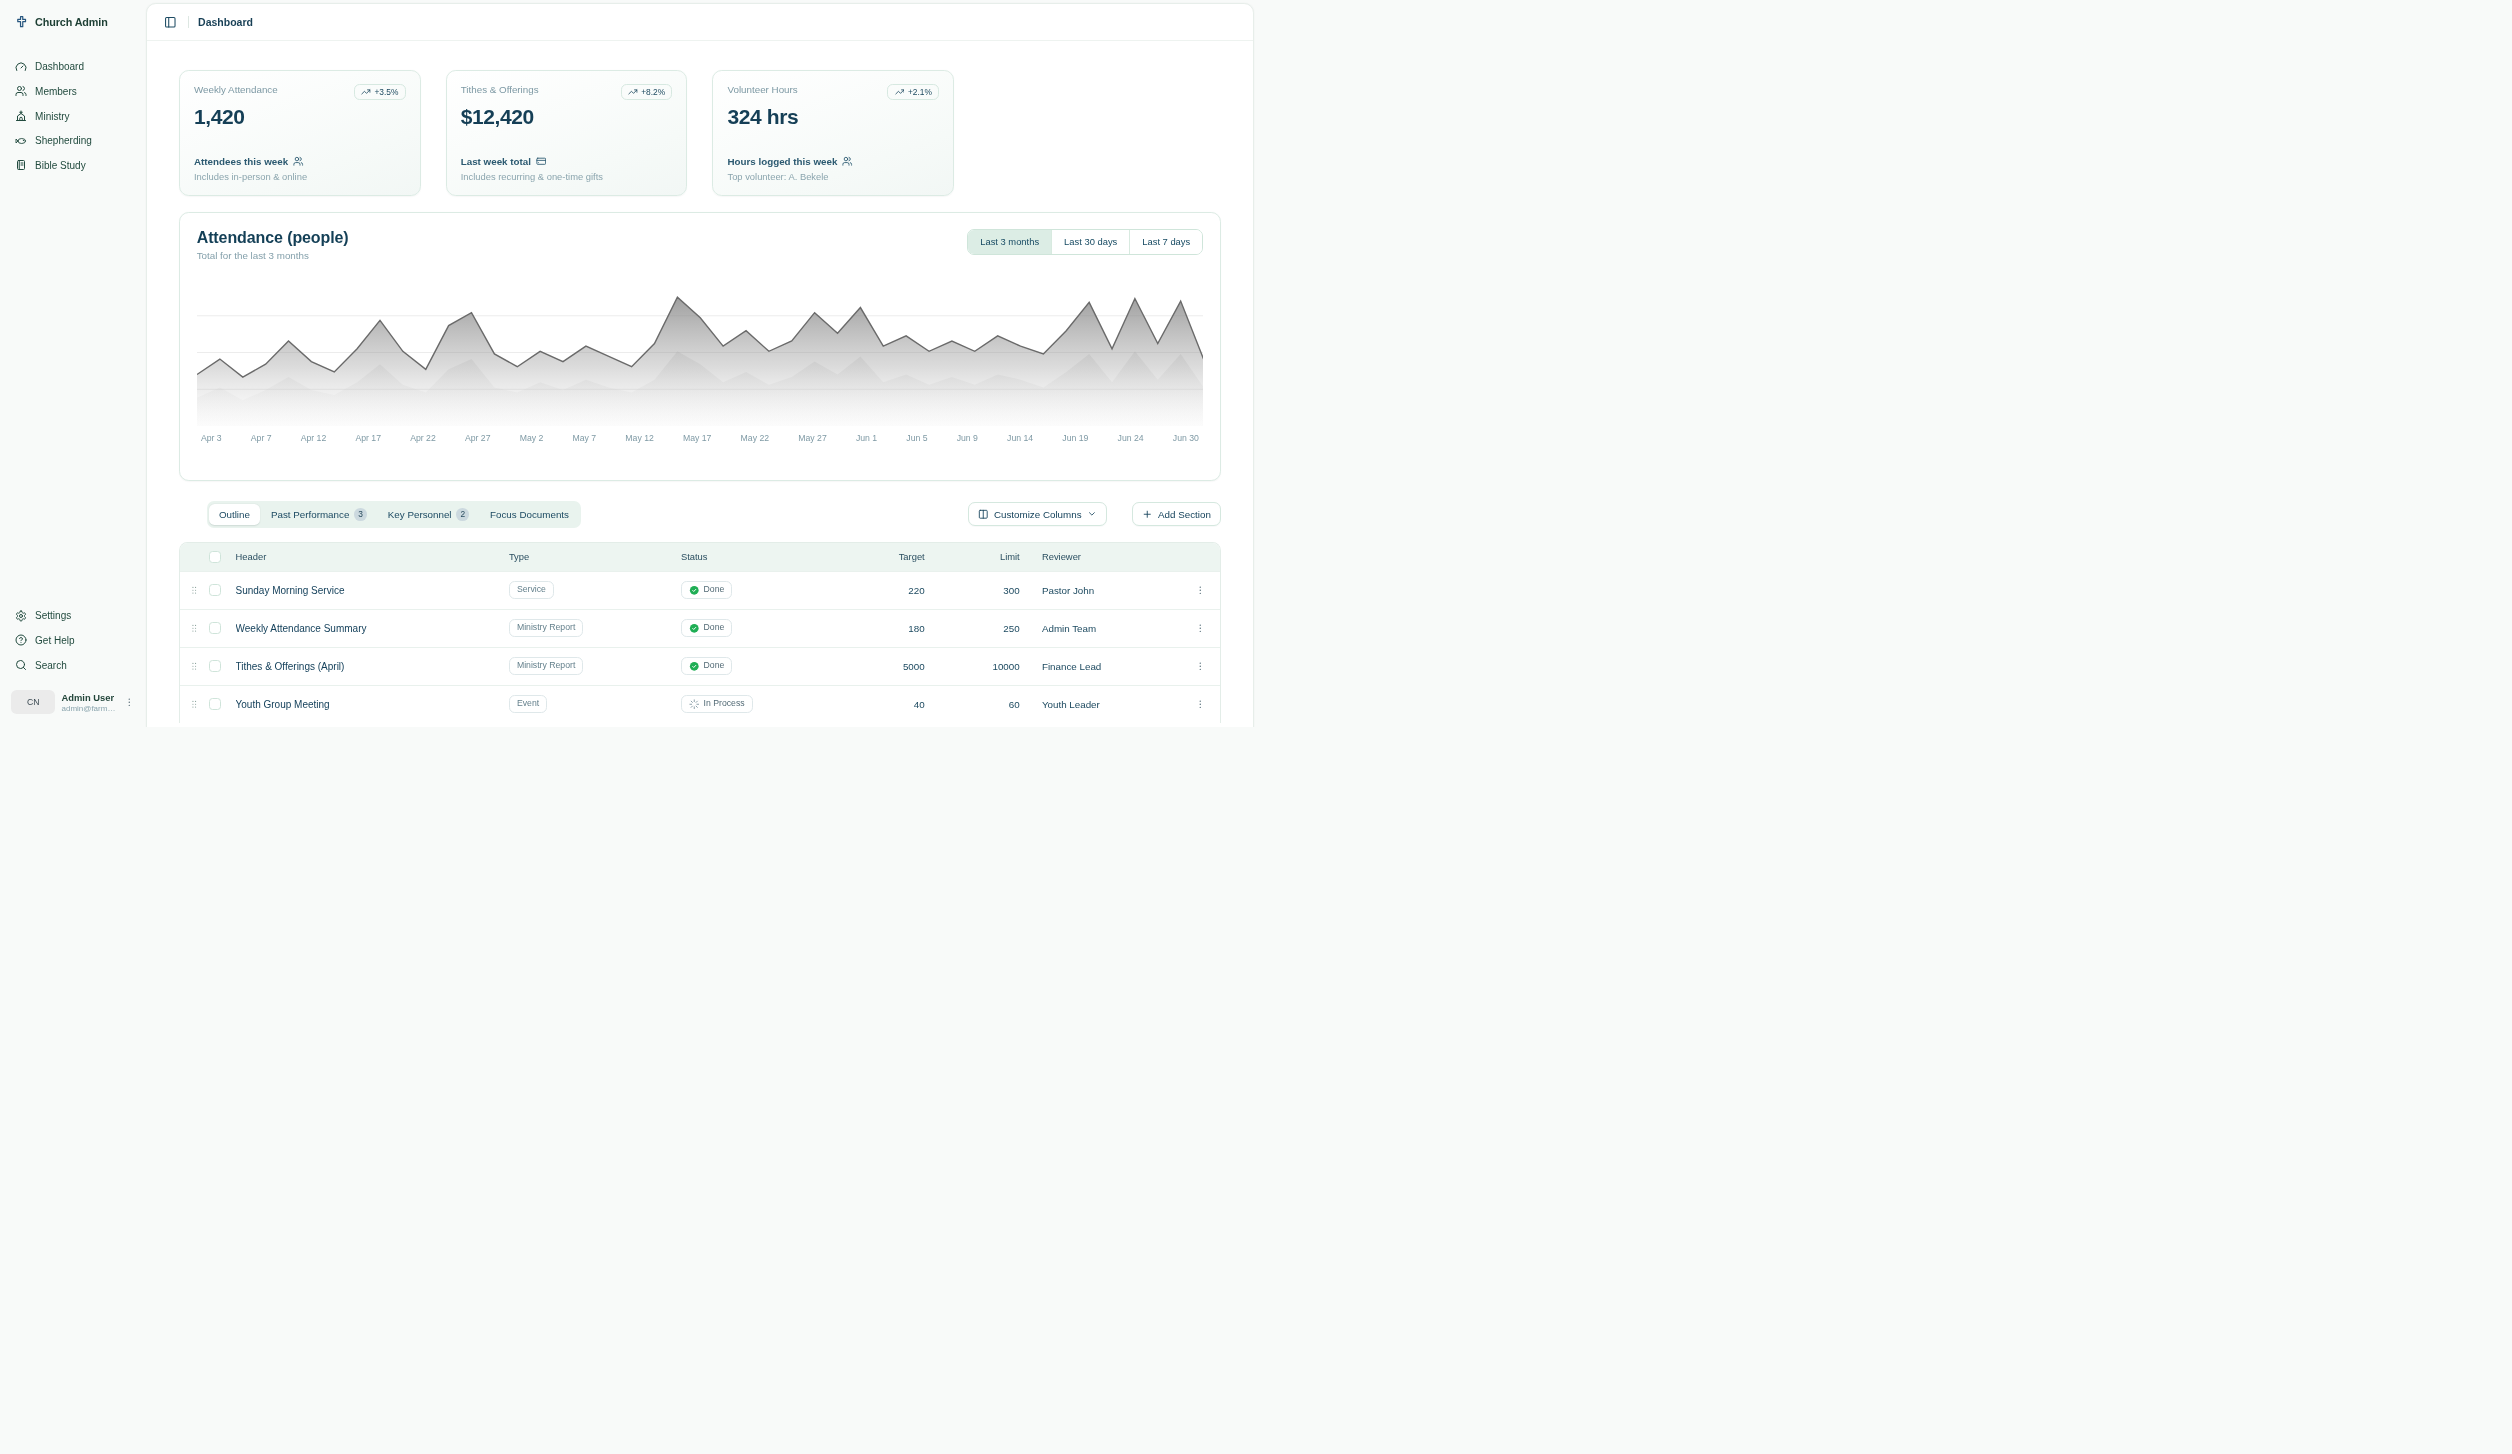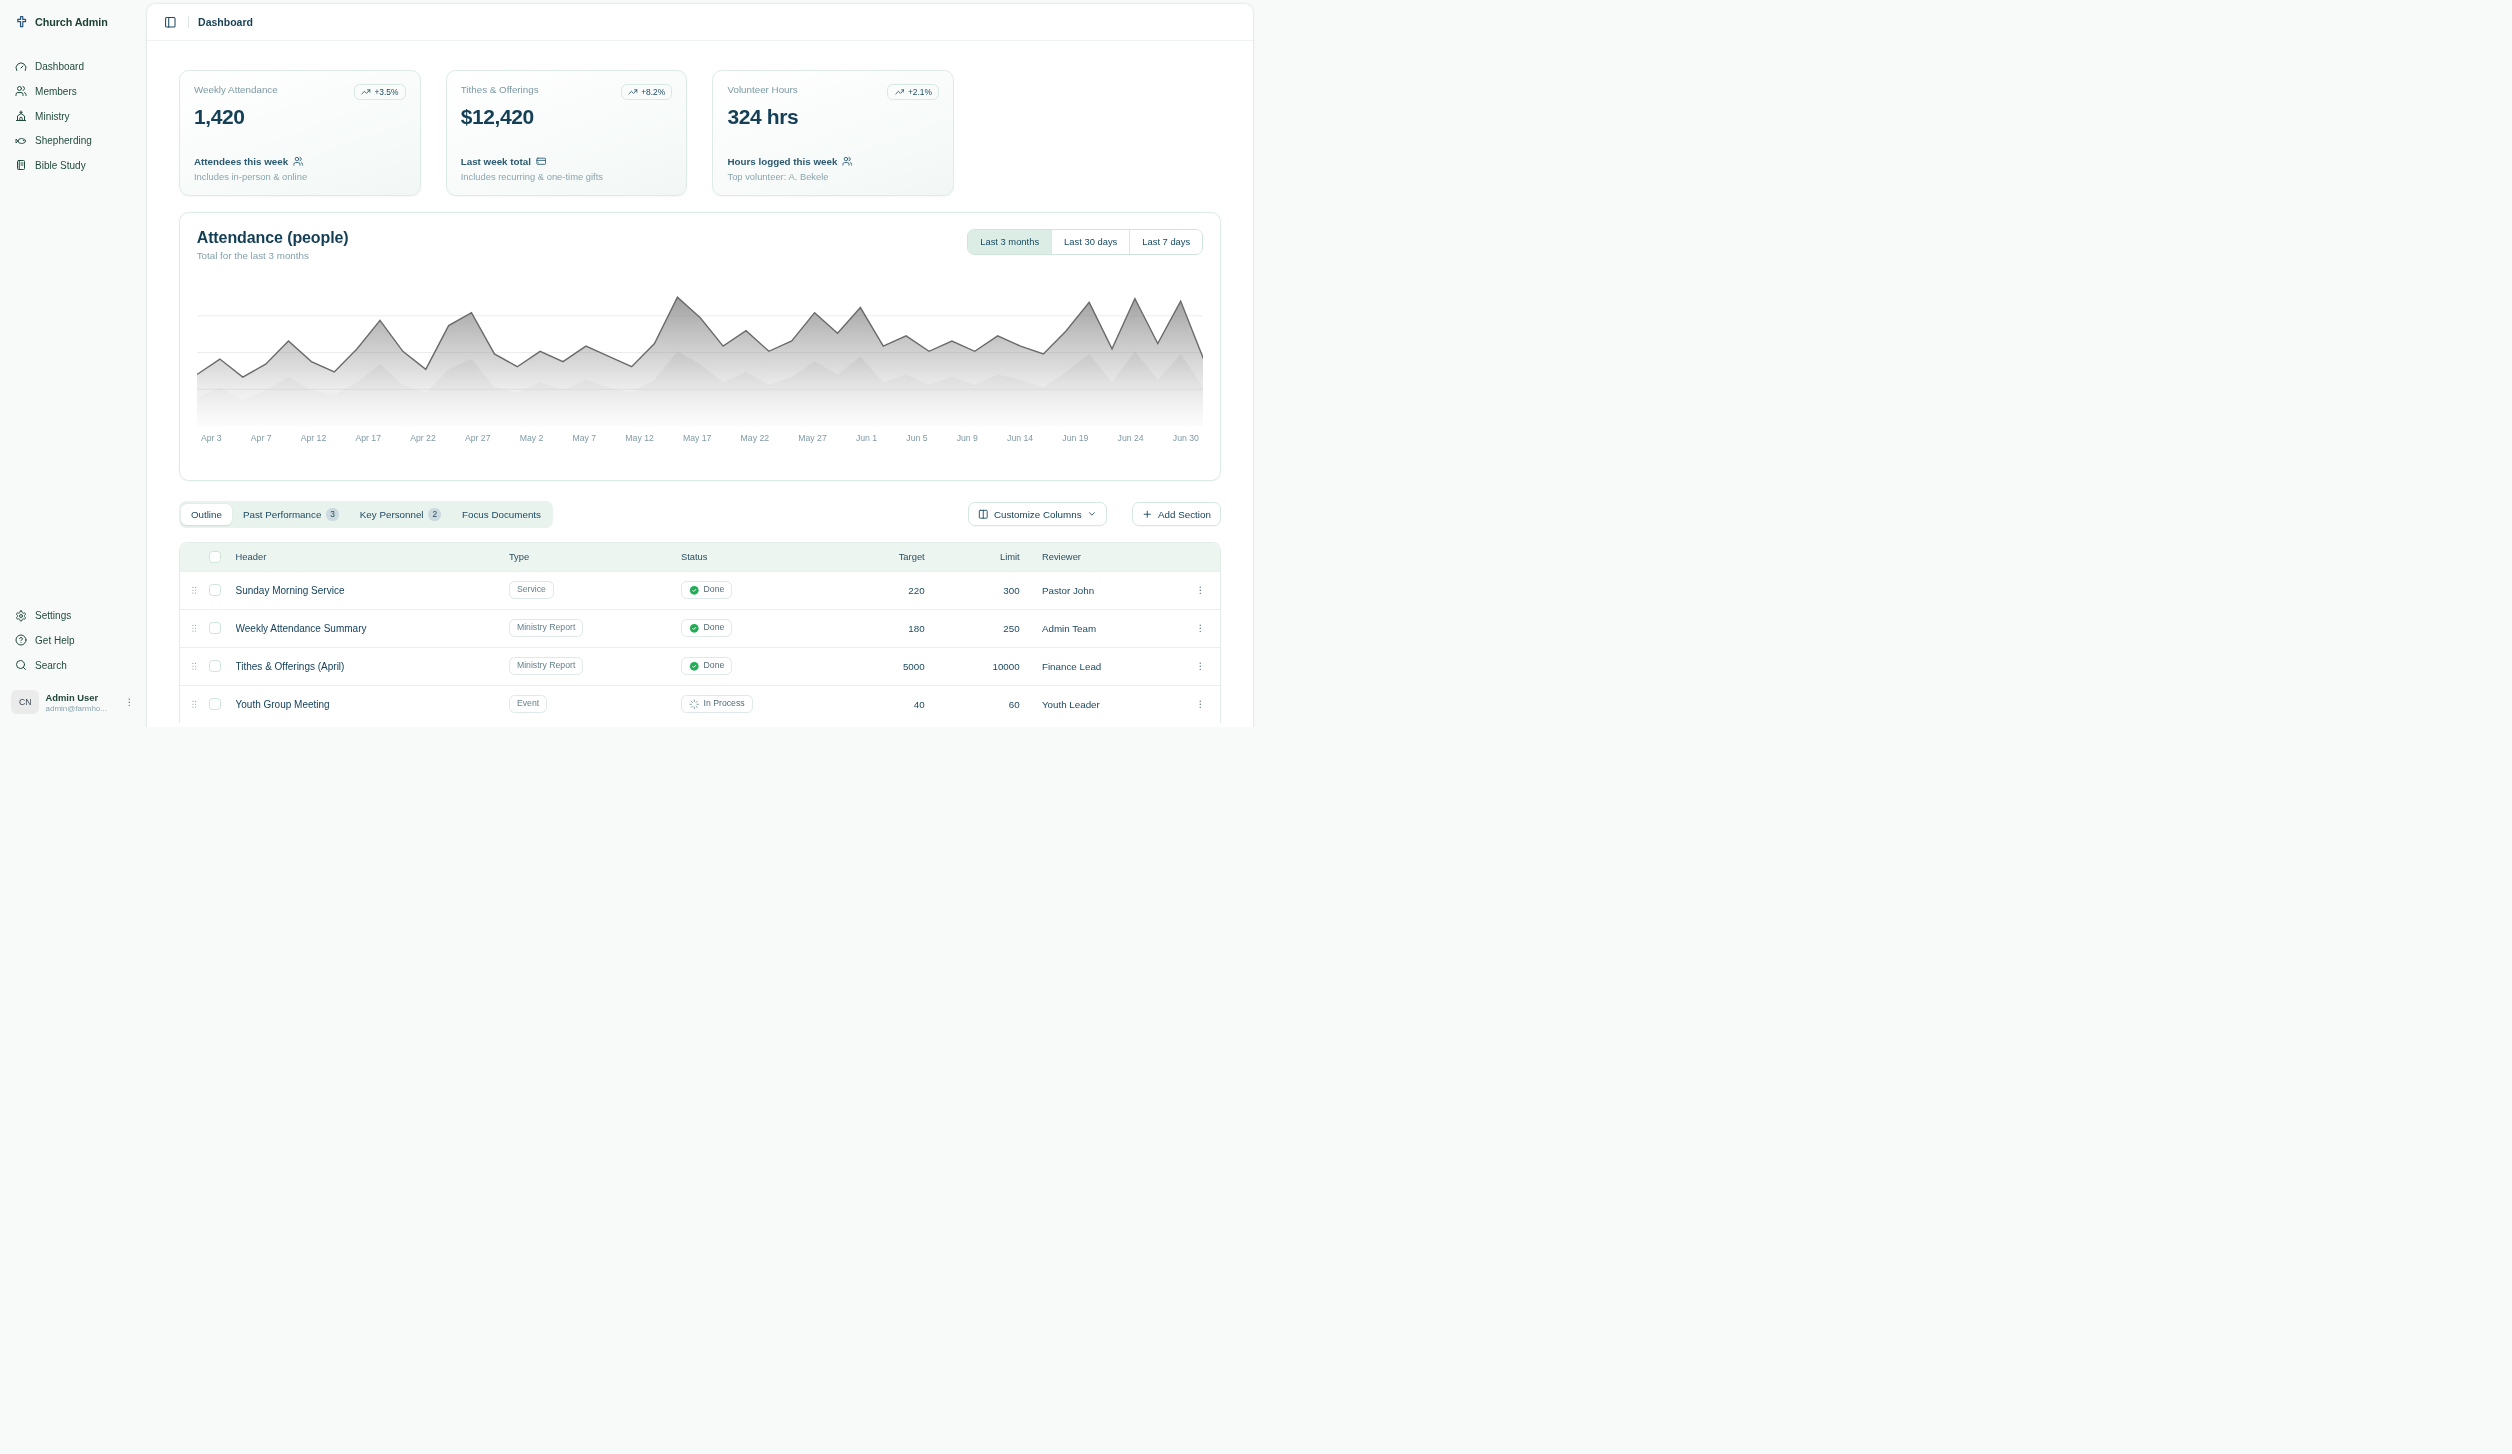--- a/index.html
+++ b/index.html
@@ -17,21 +17,21 @@
   .sidebar{position:absolute;left:0;top:0;bottom:0;width:146px;display:flex;flex-direction:column;padding:9.8px 8.4px 9.8px 8.4px;box-sizing:border-box;background:#f8faf9;}
   .logo-row{display:flex;align-items:center;gap:6.3px;padding:5.6px 7px;border-radius:5.6px;cursor:pointer;}
   .logo-row .icon{width:13.3px;height:13.3px;color:#27567f;stroke-width:2;}
   .logo-title{font-size:10.8px;font-weight:bold;color:#1c3e33;letter-spacing:-0.1px;}
   .nav{list-style:none;margin:21px 0 0 0;padding:0;display:flex;flex-direction:column;gap:1.4px;}
   .nav.footer-nav{margin:0;}
   .nav-item{display:flex;align-items:center;gap:7.7px;padding:5.6px 7px;border-radius:5.6px;font-size:10px;font-weight:500;color:#214a3e;cursor:pointer;}
   .nav-item .icon{color:#214a3e;width:12px;height:12px;}
   .side-bottom{margin-top:auto;display:flex;flex-direction:column;}
   .user-row{display:flex;align-items:center;gap:6.3px;margin-top:11px;padding:2.8px 2.8px;border-radius:5.6px;cursor:pointer;}
-  .avatar{width:28px;height:24px;border-radius:5.6px;background:#ebebeb;color:#3c4a53;display:flex;align-items:center;justify-content:center;font-size:8.7px;font-weight:500;flex:none;}
+  .avatar{width:44px;height:24px;border-radius:5.6px;background:#ebebeb;color:#3c4a53;display:flex;align-items:center;justify-content:center;font-size:8.7px;font-weight:500;flex:none;}
   .user-meta{display:flex;flex-direction:column;min-width:0;flex:1;}
   .user-name{font-size:9.4px;font-weight:bold;color:#22453a;line-height:1.25;}
   .user-email{font-size:8px;color:#8ba5ae;white-space:nowrap;overflow:hidden;text-overflow:ellipsis;max-width:75px;}
   .user-row .icon{width:10.5px;height:10.5px;color:#4a5f6b;}
 
   
   .main{position:absolute;left:146px;top:2.8px;right:2.1px;height:837px;background:#ffffff;border:0.7px solid #e7eeea;border-radius:9.8px;box-shadow:0 0.7px 2.1px rgba(40,60,55,.05);box-sizing:border-box;overflow:hidden;}
   .topbar{height:36px;display:flex;align-items:center;gap:9.8px;padding:0 15.4px;border-bottom:0.7px solid #eef3f0;}
   .tb-toggle{background:none;border:none;padding:1.4px;cursor:pointer;color:#1c4a62;display:flex;}
   .tb-toggle .icon{width:12.6px;height:12.6px;}
@@ -59,21 +59,21 @@
   .seg{position:absolute;top:15.4px;right:16.7px;display:flex;border:0.7px solid #cfe5da;border-radius:7px;overflow:hidden;height:24px;background:#fff;}
   .seg-btn{border:none;background:#fff;padding:0 12px;font-size:9.4px;color:#174b63;font-family:inherit;cursor:pointer;border-left:0.7px solid #d8eae0;}
   .seg-btn:first-child{border-left:none;}
   .seg-btn.active{background:#dcede5;}
   #chart-svg{display:block;width:100%;height:147px;margin-top:18px;}
   .x-labels{display:flex;justify-content:space-between;margin-top:7px;padding:0 4.2px;}
   .x-labels span{font-size:8.7px;color:#7f9aa5;}
 
   
   .tabs-row{display:flex;align-items:center;justify-content:space-between;margin-top:19.5px;}
-  .tabs-list{display:flex;align-items:center;gap:1.4px;background:#e9f3ee;border-radius:7px;padding:2.1px;}
+  .tabs-list{display:flex;align-items:center;gap:1.4px;background:#e9f3ee;border-radius:7px;padding:2.1px;margin-left:28px;}
   .tab{display:flex;align-items:center;gap:4.9px;border:none;background:transparent;border-radius:5.6px;padding:4.9px 9.8px;font-size:9.8px;color:#1c4a62;font-family:inherit;cursor:pointer;}
   .tab.active{background:#ffffff;box-shadow:0 0.7px 1.4px rgba(20,40,40,.12);}
   .tab-badge{background:#ccd9df;color:#2b4d5f;font-size:8.4px;min-width:12.6px;height:12.6px;border-radius:6.3px;display:flex;align-items:center;justify-content:center;padding:0 3.5px;box-sizing:border-box;}
   .tabs-actions{display:flex;gap:25px;}
   .btn-outline{display:flex;align-items:center;gap:5.6px;border:0.7px solid #d5e8df;background:#fff;border-radius:7px;height:24px;padding:0 9px;font-size:9.8px;color:#16435c;font-family:inherit;cursor:pointer;box-shadow:0 0.7px 0.7px rgba(40,60,55,.03);}
   .btn-outline .icon{width:10.5px;height:10.5px;color:#16435c;}
   .btn-outline .chev{width:9.8px;height:9.8px;}
 
   
   .table{margin-top:14px;border:0.7px solid #e3ede8;border-bottom:none;border-radius:8.4px 8.4px 0 0;overflow:hidden;background:#fff;}

